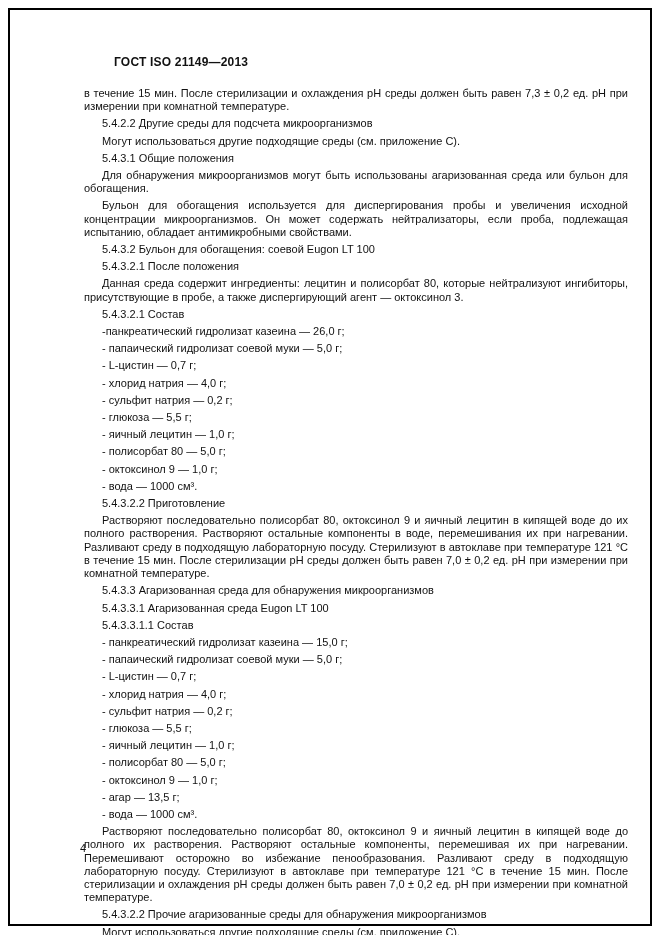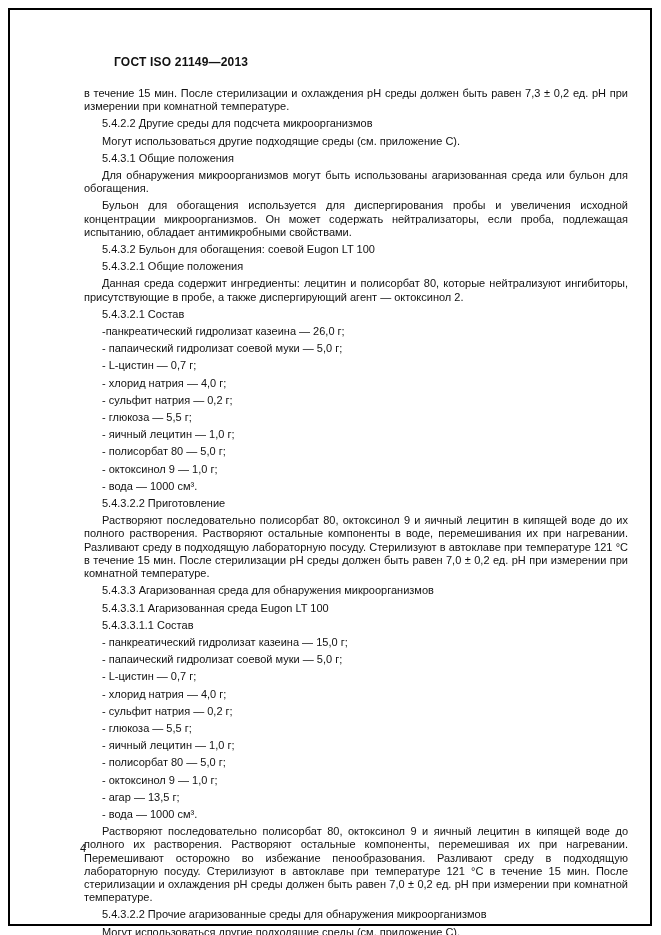--- a/index.html
+++ b/index.html
@@ -71,22 +71,22 @@
   <div class="frame"></div>
   <div class="doc-header">ГОСТ ISO 21149—2013</div>
   <div class="doc-body" id="doc-body">
       <p class="block continuation">в течение 15 мин. После стерилизации и охлаждения pH среды должен быть равен 7,3 ± 0,2 ед. pH при измерении при комнатной температуре.</p>
       <p class="block paragraph">5.4.2.2 Другие среды для подсчета микроорганизмов</p>
       <p class="block paragraph">Могут использоваться другие подходящие среды (см. приложение С).</p>
       <p class="block paragraph">5.4.3.1 Общие положения</p>
       <p class="block paragraph">Для обнаружения микроорганизмов могут быть использованы агаризованная среда или бульон для обогащения.</p>
       <p class="block paragraph">Бульон для обогащения используется для диспергирования пробы и увеличения исходной концентрации микроорганизмов. Он может содержать нейтрализаторы, если проба, подлежащая испытанию, обладает антимикробными свойствами.</p>
       <p class="block paragraph">5.4.3.2 Бульон для обогащения: соевой Eugon LT 100</p>
-      <p class="block paragraph">5.4.3.2.1 Общие положения</p>
-      <p class="block paragraph">Данная среда содержит ингредиенты: лецитин и полисорбат 80, которые нейтрализуют ингибиторы, присутствующие в пробе, а также диспергирующий агент — октоксинол 2.</p>
+      <p class="block paragraph">5.4.3.2.1 После положения</p>
+      <p class="block paragraph">Данная среда содержит ингредиенты: лецитин и полисорбат 80, которые нейтрализуют ингибиторы, присутствующие в пробе, а также диспергирующий агент — октоксинол 3.</p>
       <p class="block paragraph">5.4.3.2.1 Состав</p>
       <p class="block list-item">-панкреатический гидролизат казеина — 26,0 г;</p>
       <p class="block list-item">- папаический гидролизат соевой муки — 5,0 г;</p>
       <p class="block list-item">- L-цистин — 0,7 г;</p>
       <p class="block list-item">- хлорид натрия — 4,0 г;</p>
       <p class="block list-item">- сульфит натрия — 0,2 г;</p>
       <p class="block list-item">- глюкоза — 5,5 г;</p>
       <p class="block list-item">- яичный лецитин — 1,0 г;</p>
       <p class="block list-item">- полисорбат 80 — 5,0 г;</p>
       <p class="block list-item">- октоксинол 9 — 1,0 г;</p>

